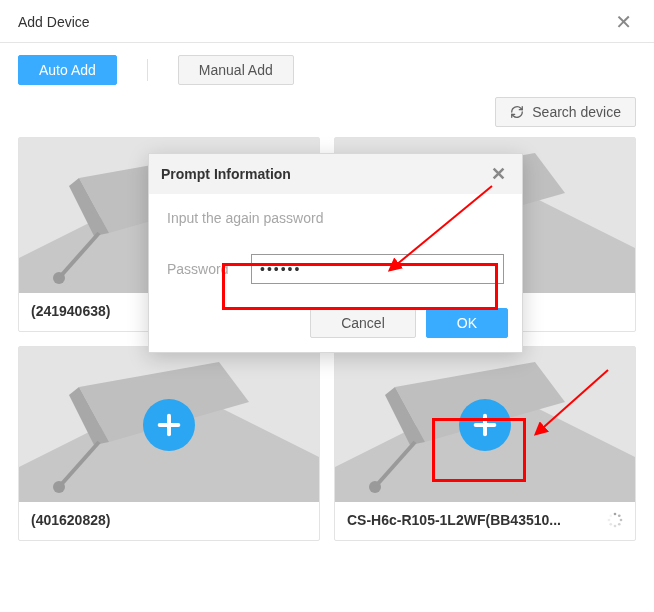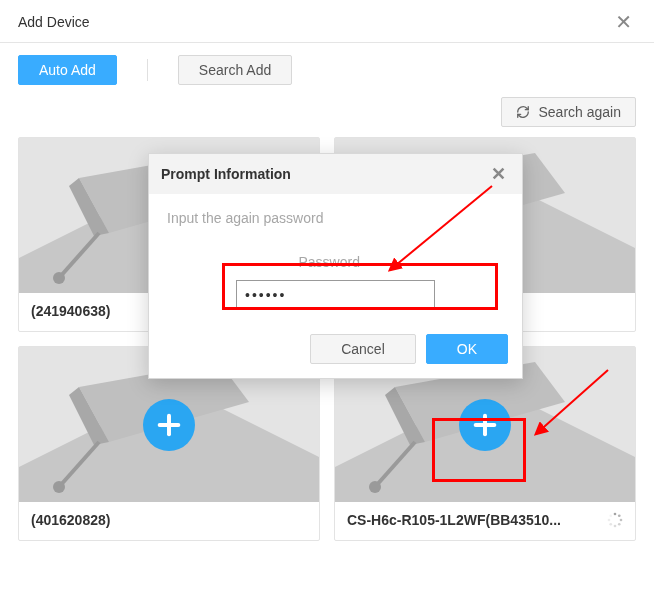--- a/index.html
+++ b/index.html
@@ -153,21 +153,20 @@
     padding: 16px 18px 6px 18px;
     color: #a7a7a7;
     font-size: 14px;
   }
   .modal .m-body .instruction { margin-bottom: 28px; }
   .field-row {
     display:flex;
     align-items:center;
     gap:10px;
     margin-bottom: 10px;
-    flex-direction: column;
   }
   .field-row label { width:74px; color:#a7a7a7; font-size:14px; }
   .field-row input {
     flex:1;
     border:1px solid #999;
     padding:6px 8px;
     font-size:14px;
     color:#333;
     letter-spacing:2px;
     outline:none;
@@ -197,34 +196,34 @@
 <body>
 
 <div class="header">
   <h1>Add Device</h1>
   <span class="close-x">✕</span>
 </div>
 
 <div class="toolbar">
   <button class="btn btn-primary">Auto Add</button>
   <span class="divider"></span>
-  <button class="btn">Search Add</button>
+  <button class="btn">Manual Add</button>
 </div>
 
 <div class="search-row">
   <button class="btn btn-search">
     <span class="refresh-icon">
       <svg width="14" height="14" viewBox="0 0 24 24" fill="none" stroke="#666" stroke-width="2.3" stroke-linecap="round" stroke-linejoin="round">
           <path d="M3 12a9 9 0 0 1 15.5-6.3L21 8"></path>
           <path d="M21 3v5h-5"></path>
           <path d="M21 12a9 9 0 0 1-15.5 6.3L3 16"></path>
           <path d="M3 21v-5h5"></path>
         </svg>
     </span>
-    <span>Search again</span>
+    <span>Search device</span>
   </button>
 </div>
 
 <div class="grid">
 
   <div class="card">
     <div class="thumb">
       <svg class="camera" viewBox="0 0 300 155" preserveAspectRatio="xMidYMid slice">
         <rect width="300" height="155" fill="#e4e4e4"></rect>
         <polygon points="0,120 70,85 160,40 240,80 300,110 300,155 0,155" fill="#c7c7c7"></polygon>

